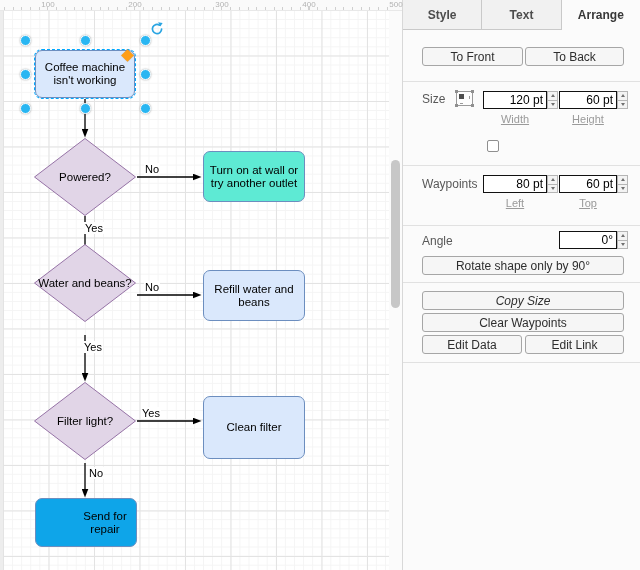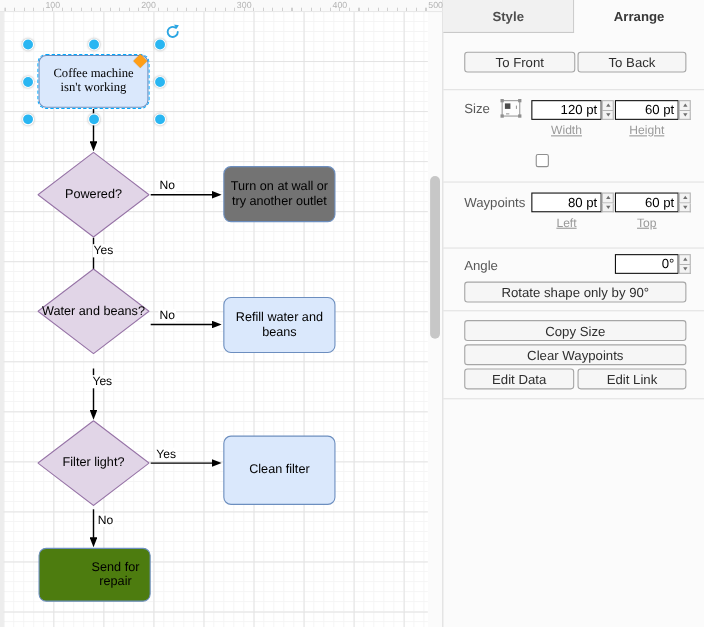--- a/index.html
+++ b/index.html
@@ -94,51 +94,51 @@
         <line x1="85" y1="99" x2="85" y2="129" stroke="#000" stroke-width="1.3" marker-end="url(#arrow)"></line>
         <line x1="137" y1="177" x2="193" y2="177" stroke="#000" stroke-width="1.3" marker-end="url(#arrow)"></line>
         <line x1="85" y1="216" x2="85" y2="248" stroke="#000" stroke-width="1.3" marker-end="url(#arrow)"></line>
         <line x1="137" y1="295" x2="193" y2="295" stroke="#000" stroke-width="1.3" marker-end="url(#arrow)"></line>
         <line x1="85" y1="335" x2="85" y2="373" stroke="#000" stroke-width="1.3" marker-end="url(#arrow)"></line>
         <line x1="137" y1="421" x2="193" y2="421" stroke="#000" stroke-width="1.3" marker-end="url(#arrow)"></line>
         <line x1="85" y1="463" x2="85" y2="489" stroke="#000" stroke-width="1.3" marker-end="url(#arrow)"></line>
       </g>
   </svg>
   <div id="nodes-layer">
-      <div class="node rounded" style="left: 35px; top: 50px; width: 100px; height: 48px; background: rgb(218, 232, 252); border-color: rgb(108, 142, 191); font-family: Liberation Serif, serif;">
+      <div class="node rounded" style="left: 35px; top: 50px; width: 100px; height: 48px; background: rgb(218, 232, 252); border-color: rgb(108, 142, 191);">
         <div class="node-label">Coffee machine isn't working</div>
       </div>
       <div class="node diamond" style="left: 34px; top: 138px; width: 102px; height: 78px;">
         <svg width="102" height="78" viewBox="0 0 102 78">
           <polygon points="51,0.5 101.5,39 51,77.5 0.5,39" fill="#e1d5e7" stroke="#9673a6" stroke-width="1"></polygon>
         </svg>
         <div class="node-label">Powered?</div>
       </div>
-      <div class="node rounded" style="left: 203px; top: 151px; width: 102px; height: 51px; background: #737373; border-color: rgb(108, 142, 191); justify-content: center;">
+      <div class="node rounded" style="left: 203px; top: 151px; width: 102px; height: 51px; background: #5eead4; border-color: rgb(108, 142, 191); justify-content: center;">
         <div class="node-label">Turn on at wall or try another outlet</div>
       </div>
       <div class="node diamond" style="left: 34px; top: 244px; width: 102px; height: 78px;">
         <svg width="102" height="78" viewBox="0 0 102 78">
           <polygon points="51,0.5 101.5,39 51,77.5 0.5,39" fill="#e1d5e7" stroke="#9673a6" stroke-width="1"></polygon>
         </svg>
         <div class="node-label">Water and beans?</div>
       </div>
       <div class="node rounded" style="left: 203px; top: 270px; width: 102px; height: 51px; background: rgb(218, 232, 252); border-color: rgb(108, 142, 191);">
         <div class="node-label">Refill water and beans</div>
       </div>
       <div class="node diamond" style="left: 34px; top: 382px; width: 102px; height: 78px;">
         <svg width="102" height="78" viewBox="0 0 102 78">
           <polygon points="51,0.5 101.5,39 51,77.5 0.5,39" fill="#e1d5e7" stroke="#9673a6" stroke-width="1"></polygon>
         </svg>
         <div class="node-label">Filter light?</div>
       </div>
       <div class="node rounded" style="left: 203px; top: 396px; width: 102px; height: 63px; background: rgb(218, 232, 252); border-color: rgb(108, 142, 191);">
         <div class="node-label">Clean filter</div>
       </div>
-      <div class="node rounded" style="left: 35px; top: 498px; width: 102px; height: 49px; background: #4d7c0f; border-color: rgb(108, 142, 191); padding-left: 38px;">
+      <div class="node rounded" style="left: 35px; top: 498px; width: 102px; height: 49px; background: #0ea5e9; border-color: rgb(108, 142, 191); padding-left: 38px;">
         <div class="node-label">Send for repair</div>
       </div>
     </div>
   <div id="overlay-layer">
       <div class="sel-outline" style="left: 34px; top: 49px; width: 100px; height: 48px;"></div>
       <div class="sel-handle" style="left: 19.5px; top: 34.5px;"></div>
       <div class="sel-handle" style="left: 79.5px; top: 34.5px;"></div>
       <div class="sel-handle" style="left: 139.5px; top: 34.5px;"></div>
       <div class="sel-handle" style="left: 19.5px; top: 68.5px;"></div>
       <div class="sel-handle" style="left: 139.5px; top: 68.5px;"></div>
@@ -158,20 +158,21 @@
     <div class="edge-label" style="left: 94px; top: 228px;">Yes</div>
     <div class="edge-label" style="left: 152px; top: 287px;">No</div>
     <div class="edge-label" style="left: 93px; top: 347px;">Yes</div>
     <div class="edge-label" style="left: 151px; top: 413px;">Yes</div>
     <div class="edge-label" style="left: 96px; top: 473px;">No</div>
   </div>
 
 <div class="panel">
   <div class="tabs">
     <div class="tab">Style</div>
+    <div class="tab">Text</div>
     <div class="tab active">Arrange</div>
   </div>
 
   <div class="btn" style="left:19px;top:47px;width:101px;">To Front</div>
   <div class="btn" style="left:122px;top:47px;width:99px;">To Back</div>
 
   <div class="divider" style="top:81px;"></div>
 
   <div class="sec-label" style="left:19px;top:92px;">Size</div>
   <div class="size-icon">
@@ -238,19 +239,19 @@
         <span class="tri-up"></span>
       </div>
     <div class="step-btn down">
         <span class="tri-down"></span>
       </div>
   </div>
   <div class="btn" style="left:19px;top:256px;width:202px;">Rotate shape only by 90°</div>
 
   <div class="divider" style="top:282px;"></div>
 
-  <div class="btn" style="left:19px;top:291px;width:202px;">Copy Size</div>
+  <div class="btn" style="left:19px;top:291px;width:202px;font-style:italic;">Copy Size</div>
   <div class="btn" style="left:19px;top:313px;width:202px;">Clear Waypoints</div>
   <div class="btn" style="left:19px;top:335px;width:100px;">Edit Data</div>
   <div class="btn" style="left:122px;top:335px;width:99px;">Edit Link</div>
 
   <div class="divider" style="top:362px;"></div>
 </div>
 
 </body></html>

